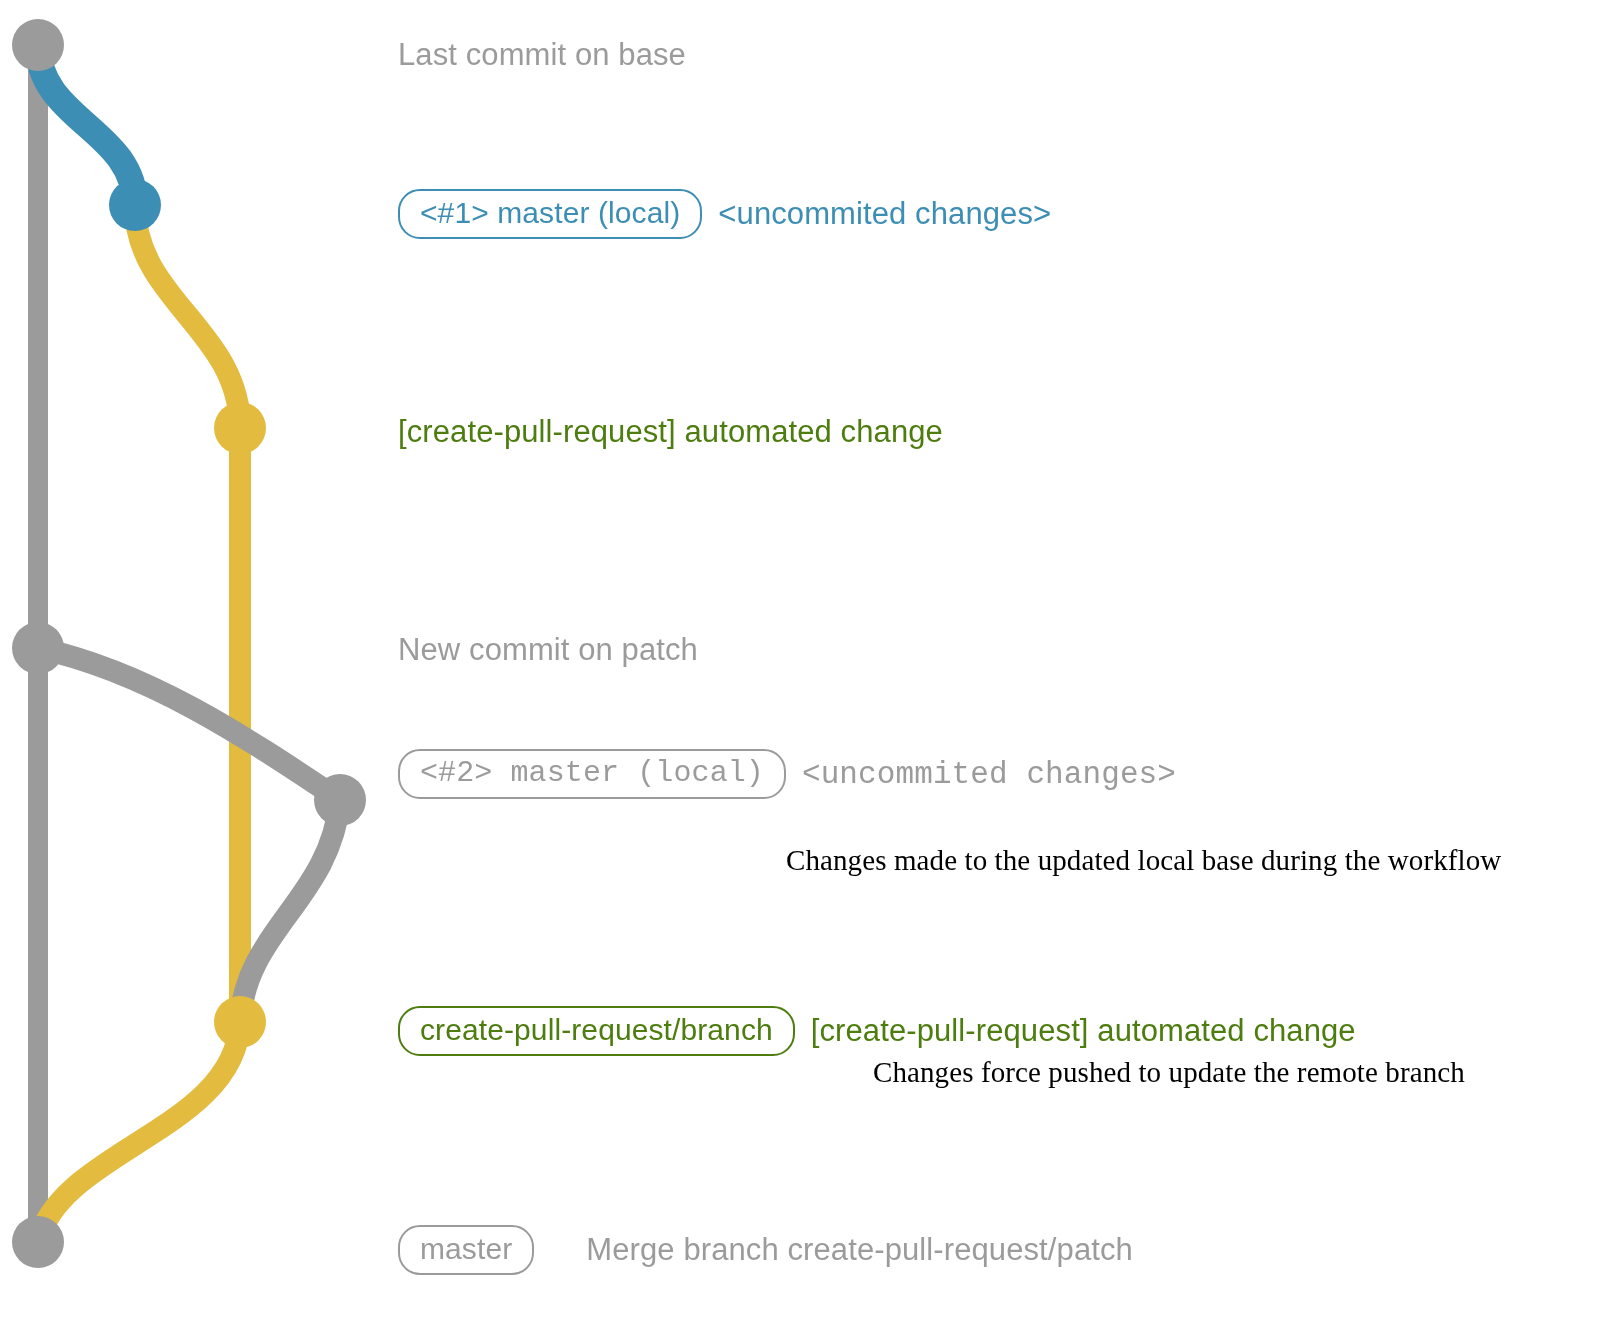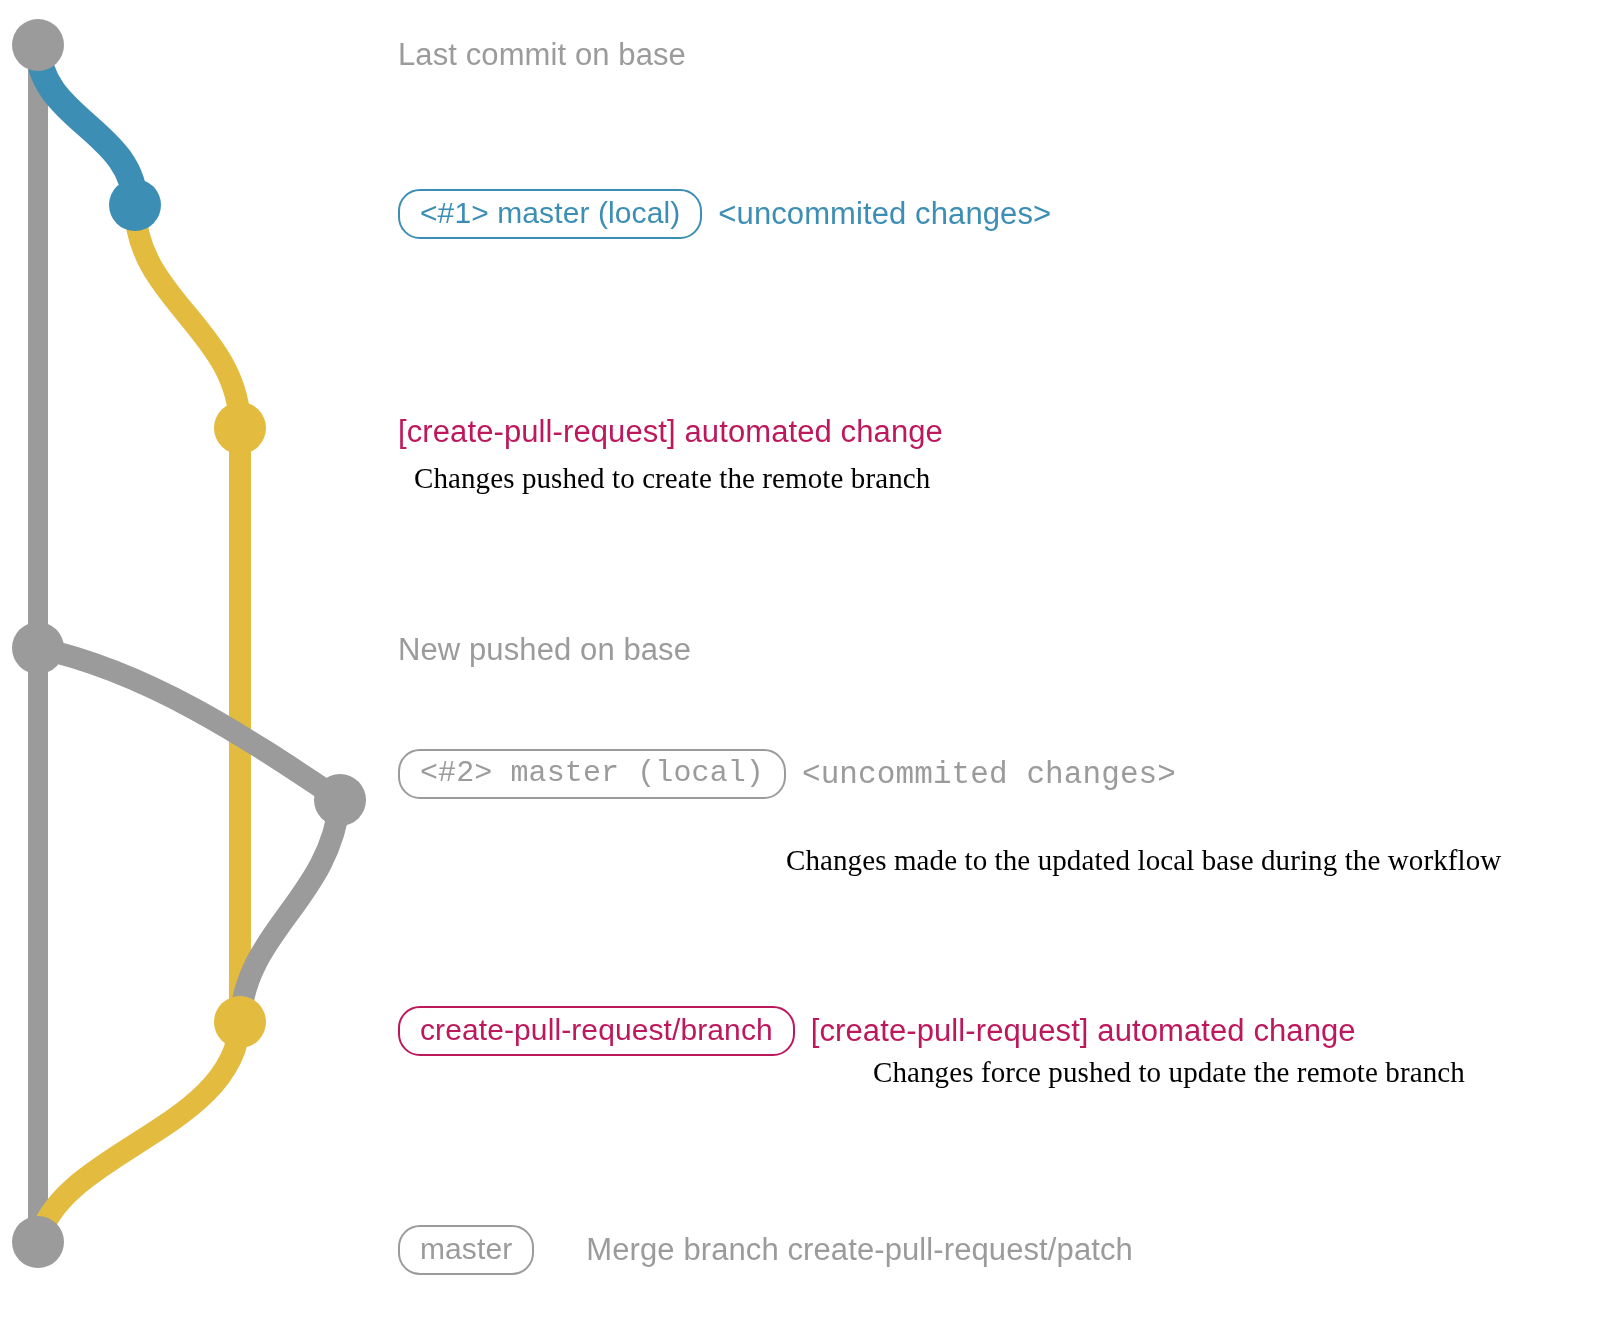--- a/index.html
+++ b/index.html
@@ -66,21 +66,21 @@
     position: absolute;
     font-family: "Liberation Serif", serif;
     font-size: 29px;
     color: #000000;
     white-space: nowrap;
     letter-spacing: 0.1px;
   }
 
   .c-gray   { color: #9b9b9b; }
   .c-blue   { color: #3d8eb4; }
-  .c-yellow { color: #be185d; }
+  .c-yellow { color: #4d7c0f; }
 </style>
 </head>
 <body>
 
 <svg id="graph-canvas" viewBox="0 0 400 1344" width="400" height="1344" xmlns="http://www.w3.org/2000/svg">
 
   <path d="M 38 45 L 38 1242" stroke="#9b9b9b" stroke-width="20" fill="none" stroke-linecap="round"></path>
 
   <path d="M 38 45 C 38 120, 135 130, 135 205" stroke="#3d8eb4" stroke-width="26" fill="none" stroke-linecap="round"></path>
 
@@ -110,24 +110,23 @@
   </div>
 
   <div class="row" style="left:398px; top:189px;">
     <span class="chip c-blue">&lt;#1&gt; master (local)</span>
     <span class="subject c-blue">&lt;uncommited changes&gt;</span>
   </div>
 
   <div class="row" style="left:398px; top:414px;">
     <span class="plain-title c-yellow">[create-pull-request] automated change</span>
   </div>
-  <div class="desc" style="left:414px; top:462px;">Changes pushed to create the remote branch</div>
 
   <div class="row" style="left:398px; top:632px;">
-    <span class="plain-title c-gray">New pushed on base</span>
+    <span class="plain-title c-gray">New commit on patch</span>
   </div>
 
   <div class="row" style="left:398px; top:749px;font-family:Liberation Mono, monospace;">
     <span class="chip c-gray">&lt;#2&gt; master (local)</span>
     <span class="subject c-gray">&lt;uncommited changes&gt;</span>
   </div>
   <div class="desc" style="left:786px; top:835px;margin-top:9px;">Changes made to the updated local base during the workflow</div>
 
   <div class="row" style="left:398px; top:1006px;">
     <span class="chip c-yellow">create-pull-request/branch</span>

